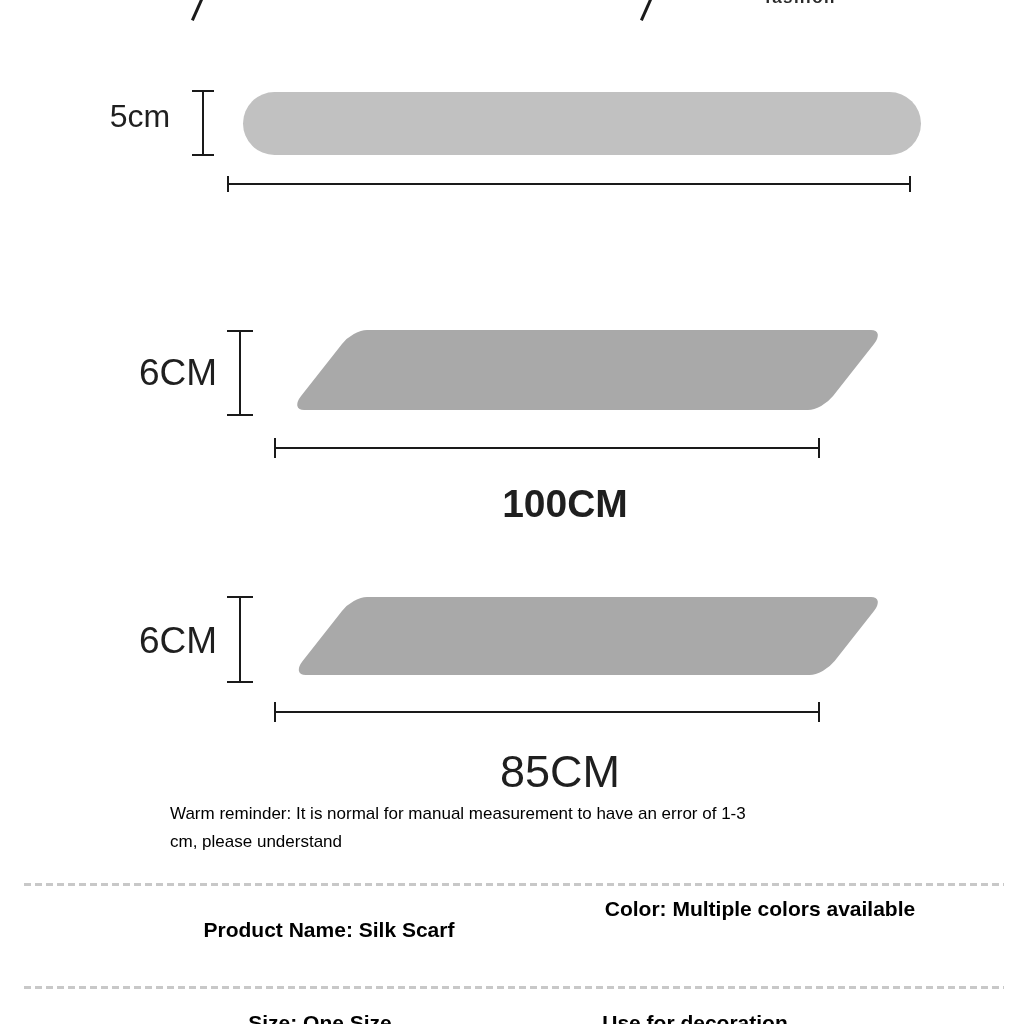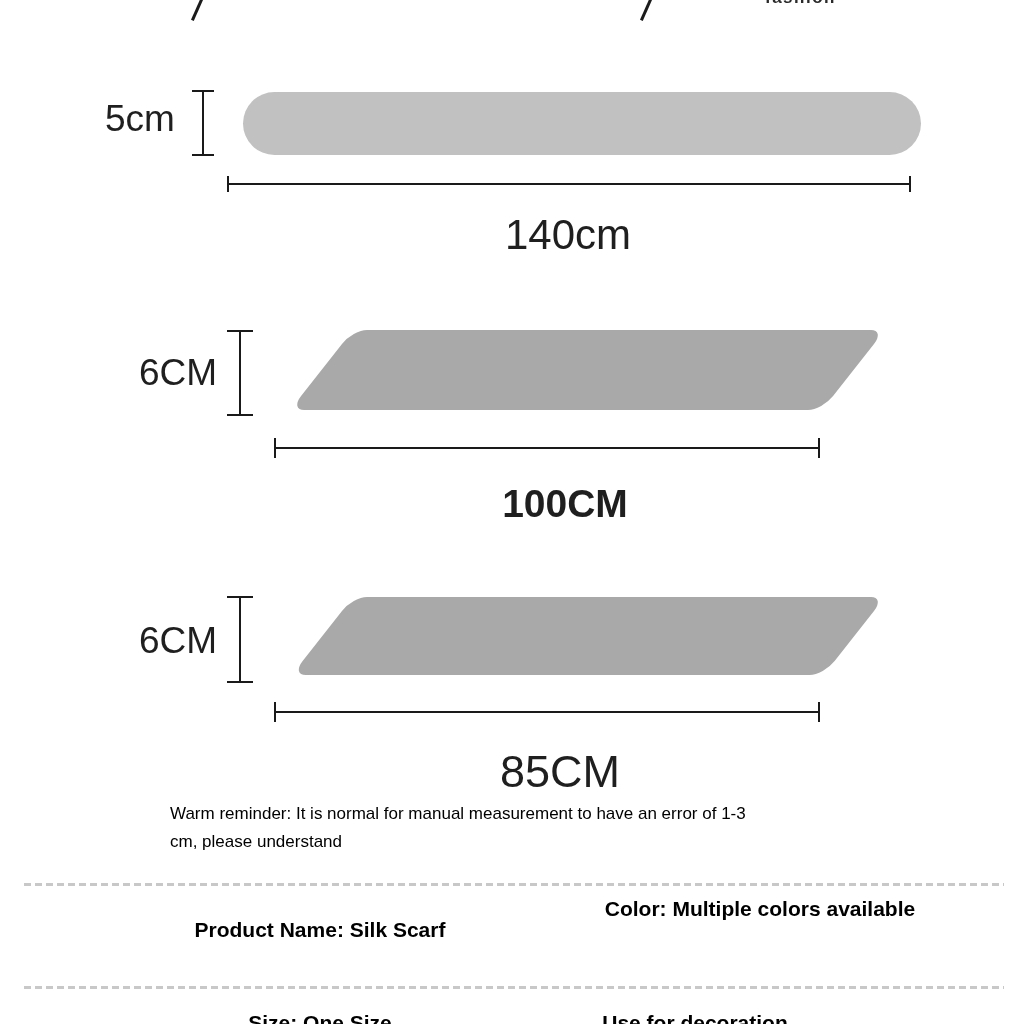--- a/index.html
+++ b/index.html
@@ -19,21 +19,21 @@
   .hmeasure{position:absolute;display:flex;align-items:center;}
   .hmeasure .tick{width:2px;background:#1a1a1a;}
   .hmeasure .line{flex:1;height:2px;background:#1a1a1a;}
   .dim-label{position:absolute;text-align:center;color:#1f1f1f;}
   
   .pill{position:absolute;left:243px;top:92px;width:678px;height:63px;border-radius:32px;}
   .para{position:absolute;left:353px;width:532px;transform:skewX(-38.2deg);transform-origin:top left;border-radius:14px;}
   .para.p1{top:330px;height:80px;}
   .para.p2{top:597px;height:78px;}
   
-  .lbl-h1{left:95px;top:98px;width:90px;font-size:37px;}
+  .lbl-h1{left:95px;top:98px;width:90px;font-size:32px;}
   .vm1{left:192px;top:90px;width:22px;height:66px;}
   .hm1{left:227px;top:176px;width:684px;height:16px;}
   .hm1 .tick{height:16px;}
   .lbl-w1{left:458px;top:211px;width:220px;font-size:42px;}
   
   .lbl-h2{left:128px;top:352px;width:100px;font-size:37px;}
   .vm2{left:227px;top:330px;width:26px;height:86px;}
   .hm2{left:274px;top:438px;width:546px;height:20px;}
   .hm2 .tick{height:20px;}
   .lbl-w2{left:455px;top:482px;width:220px;font-size:39px;font-weight:bold;}
@@ -51,21 +51,21 @@
   }
   
   .dashline{
     position:absolute;left:24px;right:20px;height:3px;
     background:repeating-linear-gradient(90deg,#c8c8c8 0 7px,transparent 7px 11px);
   }
   .d1{top:883px;}
   .d2{top:986px;}
   
   .info-cell{position:absolute;font-size:21px;font-weight:bold;color:#000;text-align:center;}
-  .i1l{left:85px;top:918px;width:470px;}
+  .i1l{left:94px;top:918px;width:470px;}
   .i1r{left:555px;top:897px;width:410px;}
   .i2l{left:85px;top:1011px;width:470px;}
   .i2r{left:520px;top:1011px;width:350px;}
 </style>
 </head>
 <body>
 
 <div class="page">
 
   <div class="slash s1"></div>
@@ -77,21 +77,20 @@
     <div class="cap"></div>
     <div class="stem"></div>
     <div class="cap"></div>
   </div>
   <div class="pill" style="background: rgb(193, 193, 193);"></div>
   <div class="hmeasure hm1">
     <div class="tick"></div>
     <div class="line"></div>
     <div class="tick"></div>
   </div>
-  <div class="dim-label lbl-w1">140cm</div>
 
   <div class="dim-label lbl-h2">6CM</div>
   <div class="vmeasure vm2">
     <div class="cap"></div>
     <div class="stem"></div>
     <div class="cap"></div>
   </div>
   <div class="para p1" style="background: rgb(169, 169, 169);"></div>
   <div class="hmeasure hm2">
     <div class="tick"></div>

